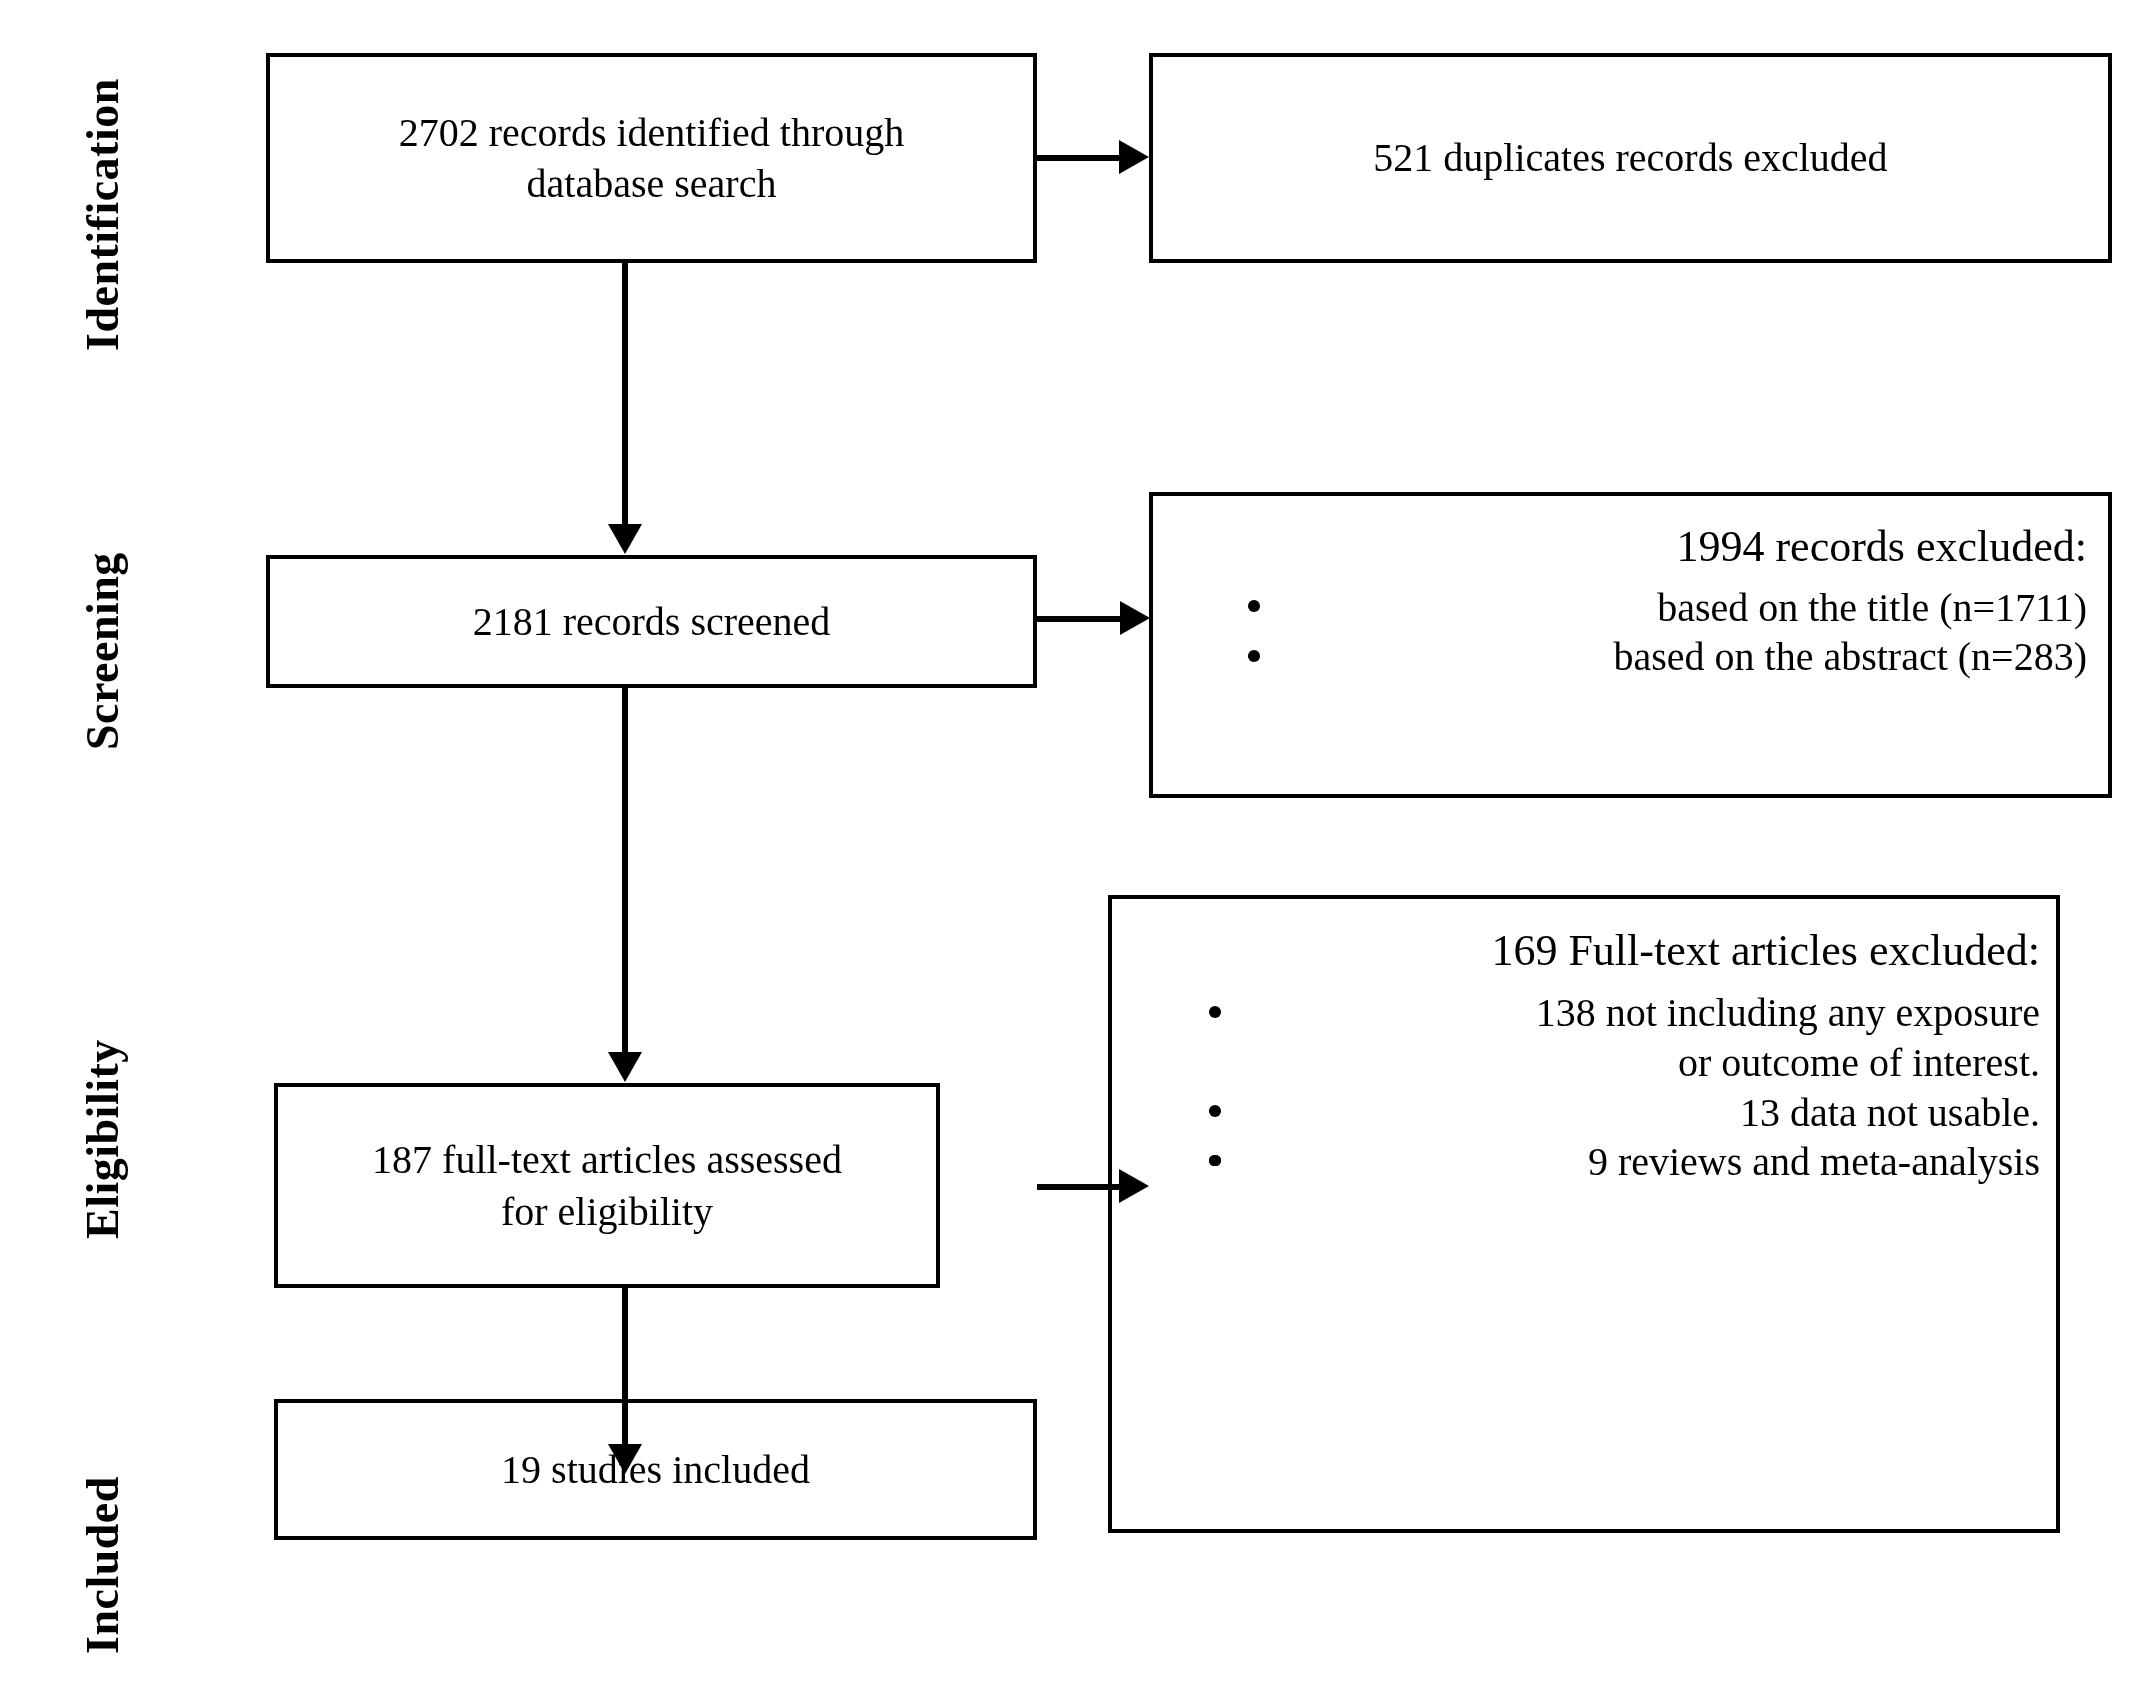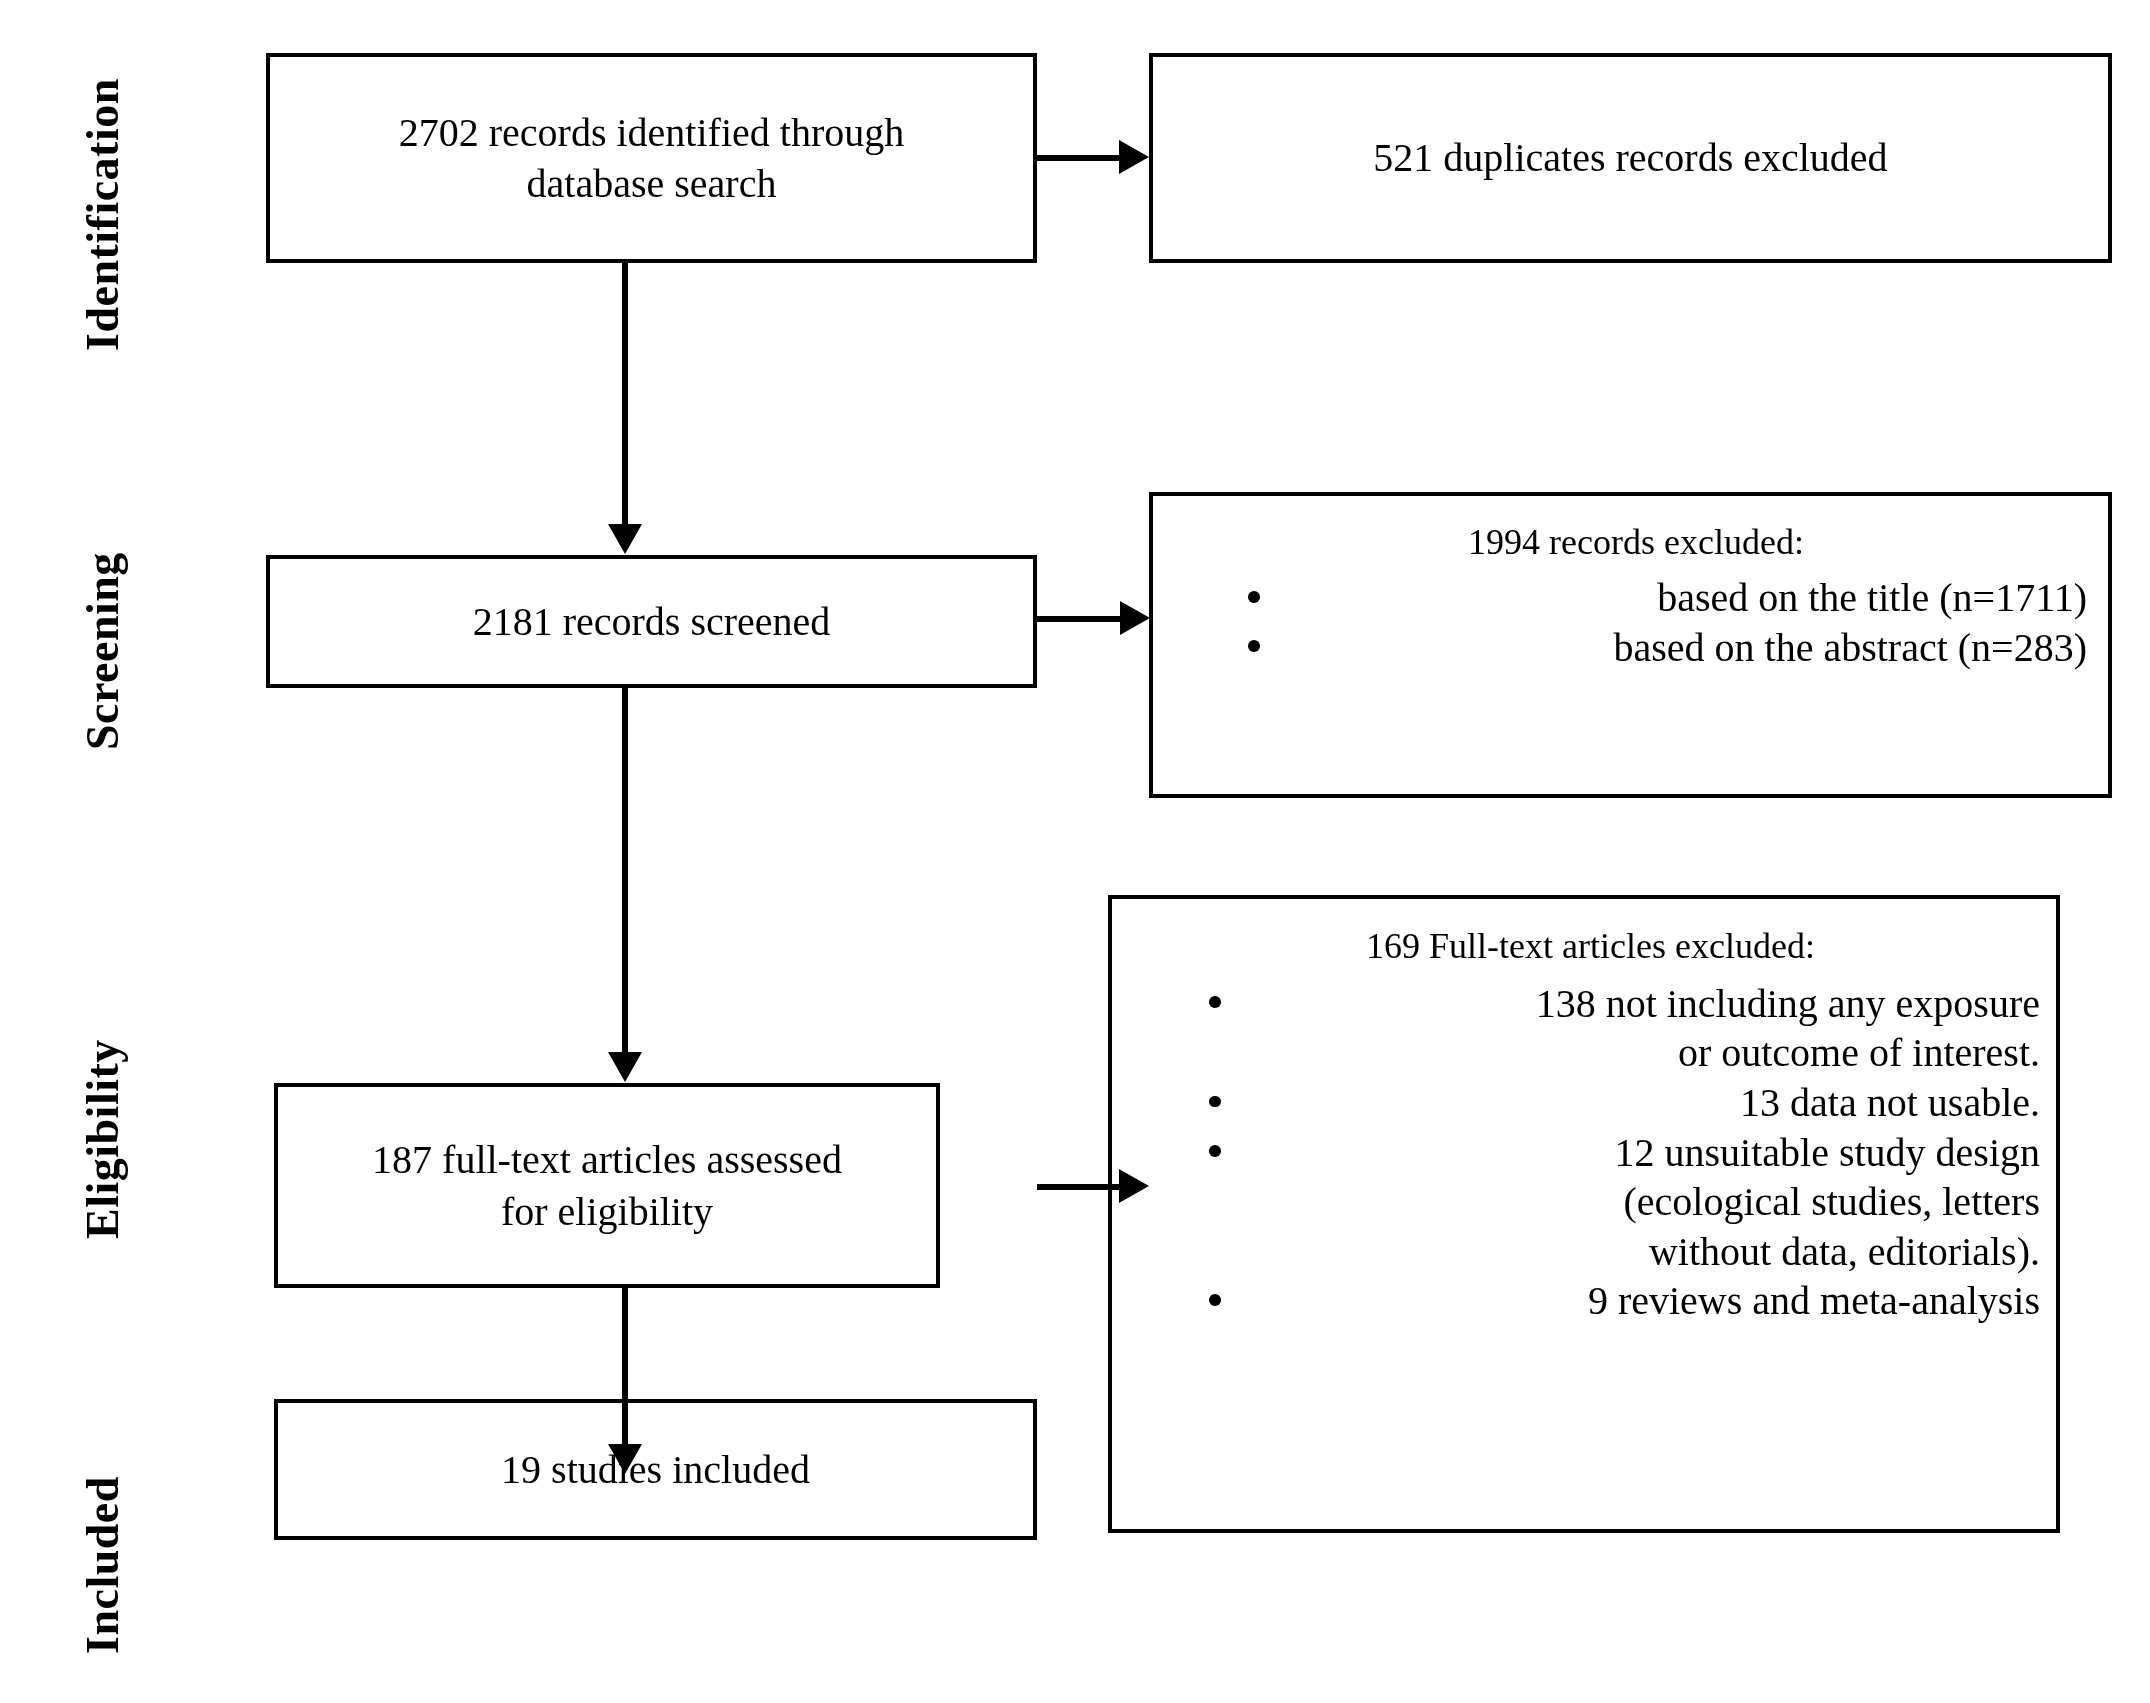--- a/index.html
+++ b/index.html
@@ -55,23 +55,23 @@
 
   
   .box.list-box {
     align-items: flex-start;
     justify-content: flex-start;
   }
   .box.list-box .box-inner {
     padding: 0;
   }
   .list-heading {
-    font-size: 36px;
+    font-size: 44px;
     line-height: 1.2;
-    text-align: center;
+    text-align: right;
   }
   ul.bullets {
     list-style: none;
     margin: 0;
     padding: 0;
   }
   ul.bullets > li {
     position: relative;
     font-size: 40px;
     line-height: 1.24;
@@ -195,23 +195,20 @@
           <span class="bullet-dot" style="left:68px;"></span>
           <span class="bullet-text">138 not including any exposure
 or outcome of interest.</span>
         </li>
         <li style="padding-left:109px;">
           <span class="bullet-dot" style="left:68px;"></span>
           <span class="bullet-text">13 data not usable.</span>
         </li>
         <li style="padding-left:109px;">
           <span class="bullet-dot" style="left:68px;"></span>
-          <span class="bullet-text">12 unsuitable study design
-(ecological studies, letters
-without data, editorials).</span>
         </li>
         <li style="padding-left:109px;">
           <span class="bullet-dot" style="left:68px;"></span>
           <span class="bullet-text">9 reviews and meta-analysis</span>
         </li>
       </ul>
     </div>
   </div>
 
   <div class="hline" style="left:1037px; top:1184px; width:85px;"></div>

